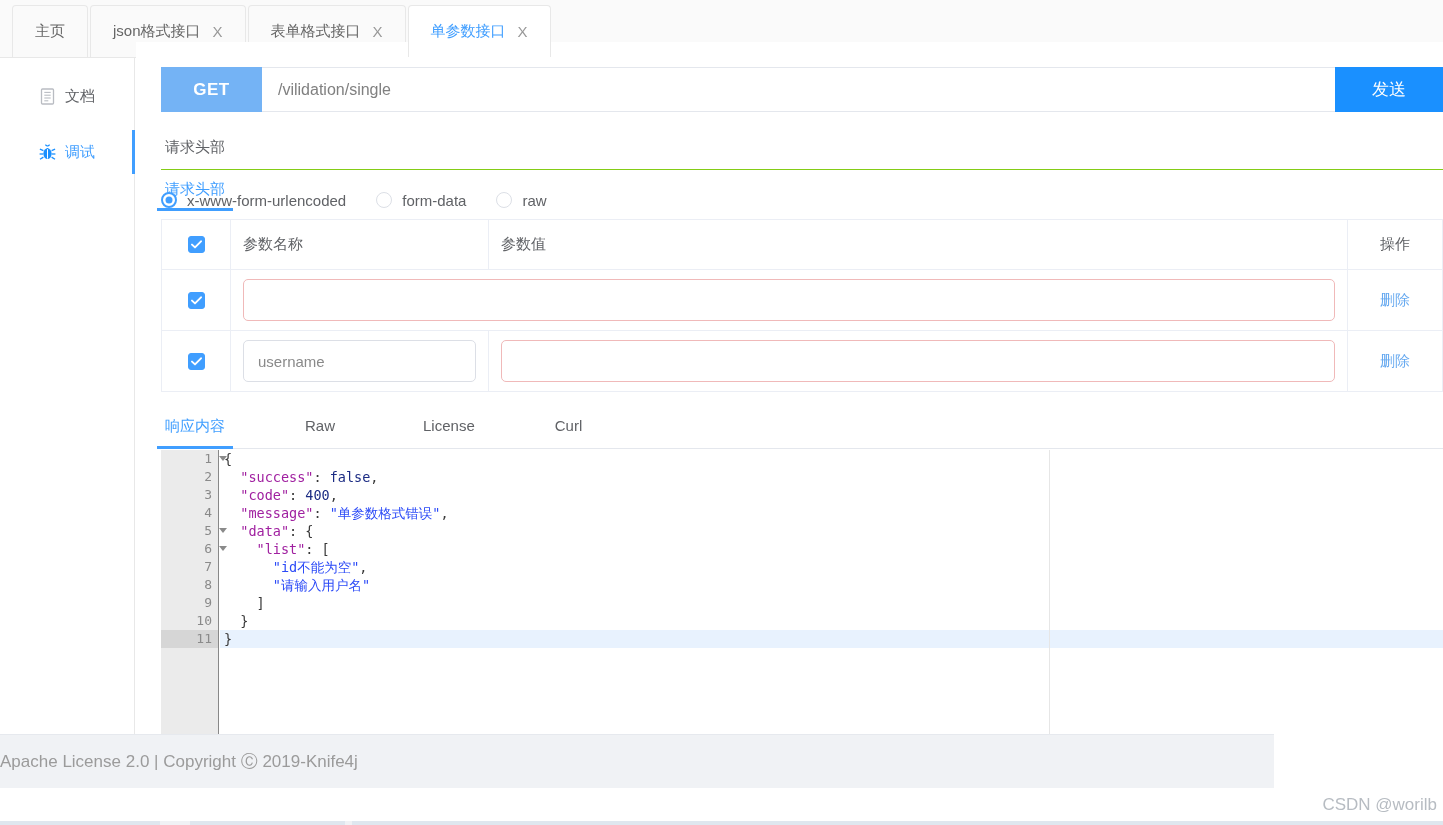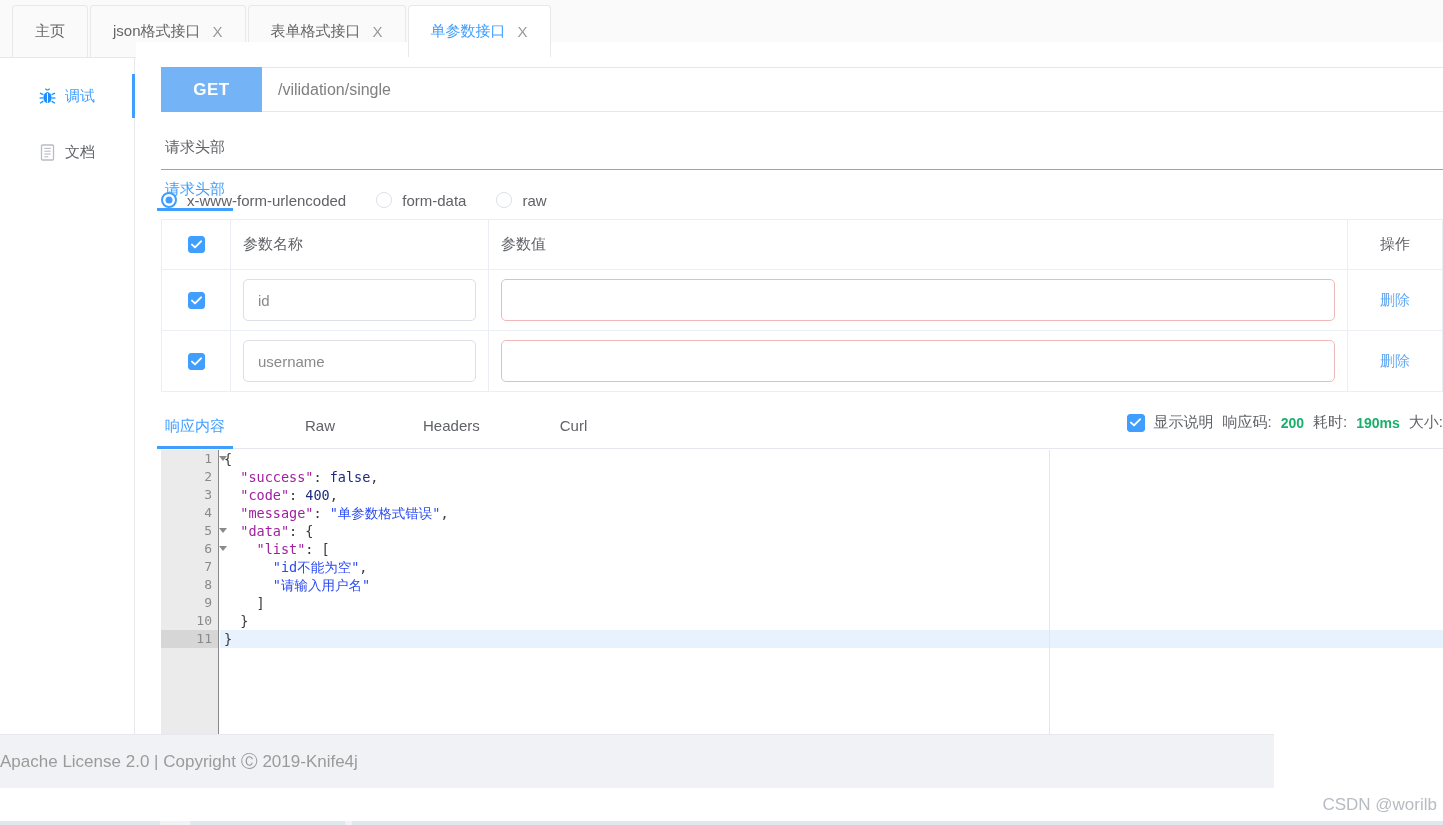--- a/index.html
+++ b/index.html
@@ -290,57 +290,58 @@
       <span class="tab-label">表单格式接口</span>
       <span class="tab-close">X</span>
     </div>
     <div class="tab active">
       <span class="tab-label">单参数接口</span>
       <span class="tab-close">X</span>
     </div>
   </div>
 
   <div class="sidebar">
+    <div class="side-item">
+      <span class="side-ico">
+        <svg width="15" height="17" viewBox="0 0 15 17">
+          <rect x="1.5" y="1" width="12" height="15" rx="1" fill="none" stroke="#b9bcc2" stroke-width="1.3"></rect>
+          <line x1="4.3" y1="4.4" x2="10.7" y2="4.4" stroke="#b9bcc2" stroke-width="1.1"></line>
+          <line x1="4.3" y1="7.2" x2="10.7" y2="7.2" stroke="#b9bcc2" stroke-width="1.1"></line>
+          <line x1="4.3" y1="10" x2="10.7" y2="10" stroke="#b9bcc2" stroke-width="1.1"></line>
+          <line x1="4.3" y1="12.8" x2="8.3" y2="12.8" stroke="#b9bcc2" stroke-width="1.1"></line>
+        </svg>
+      </span>
+      <span>文档</span>
+    </div>
     <div class="side-item active">
       <span class="side-ico">
         <svg width="17" height="17" viewBox="0 0 17 17">
           <ellipse cx="8.5" cy="9.6" rx="4.1" ry="5.4" fill="#1a90ff"></ellipse>
           <rect x="7.7" y="4.1" width="1.6" height="3" fill="#1a90ff"></rect>
           <line x1="8.5" y1="2.2" x2="6.3" y2="0.8" stroke="#1a90ff" stroke-width="1.3"></line>
           <line x1="8.5" y1="2.2" x2="10.7" y2="0.8" stroke="#1a90ff" stroke-width="1.3"></line>
           <line x1="4.4" y1="6.7" x2="0.9" y2="5.2" stroke="#1a90ff" stroke-width="1.3"></line>
           <line x1="4.4" y1="10" x2="0.6" y2="10" stroke="#1a90ff" stroke-width="1.3"></line>
           <line x1="4.4" y1="13.1" x2="1" y2="15.2" stroke="#1a90ff" stroke-width="1.3"></line>
           <line x1="12.6" y1="6.7" x2="16.1" y2="5.2" stroke="#1a90ff" stroke-width="1.3"></line>
           <line x1="12.6" y1="10" x2="16.4" y2="10" stroke="#1a90ff" stroke-width="1.3"></line>
           <line x1="12.6" y1="13.1" x2="16" y2="15.2" stroke="#1a90ff" stroke-width="1.3"></line>
           <line x1="8.5" y1="5.2" x2="8.5" y2="14.6" stroke="#fff" stroke-width="1"></line>
         </svg>
       </span>
       <span>调试</span>
     </div>
-    <div class="side-item">
-      <span class="side-ico">
-        <svg width="15" height="17" viewBox="0 0 15 17">
-          <rect x="1.5" y="1" width="12" height="15" rx="1" fill="none" stroke="#b9bcc2" stroke-width="1.3"></rect>
-          <line x1="4.3" y1="4.4" x2="10.7" y2="4.4" stroke="#b9bcc2" stroke-width="1.1"></line>
-          <line x1="4.3" y1="7.2" x2="10.7" y2="7.2" stroke="#b9bcc2" stroke-width="1.1"></line>
-          <line x1="4.3" y1="10" x2="10.7" y2="10" stroke="#b9bcc2" stroke-width="1.1"></line>
-          <line x1="4.3" y1="12.8" x2="8.3" y2="12.8" stroke="#b9bcc2" stroke-width="1.1"></line>
-        </svg>
-      </span>
-      <span>文档</span>
-    </div>
   </div>
 
   <div class="main">
 
     <div class="urlrow">
       <div class="method">GET</div>
       <div class="urlinput" placeholder="请输入请求地址">/vilidation/single</div>
+      <div class="sendbtn">发送</div>
     </div>
 
     <div class="reqtabs">
       <div class="rtab">请求头部</div>
       <div class="rtab active">请求头部</div>
       <div class="rtab">AfterScript</div>
     </div>
 
     <div class="radios">
       <div class="radio on">
@@ -379,23 +380,20 @@
       </div>
 
       <div class="prow body">
         <div class="pc-check">
           <span class="chk">
             <svg width="11" height="9" viewBox="0 0 11 9">
                 <polyline points="1,4.6 4,7.4 10,1.3" fill="none" stroke="#fff" stroke-width="1.9" stroke-linecap="round" stroke-linejoin="round"></polyline>
               </svg>
           </span>
         </div>
-        <div class="pc-name">
-          <span class="fld">id</span>
-        </div>
         <div class="pc-val">
           <span class="fld err" placeholder=""></span>
         </div>
         <div class="pc-op">
           <span class="oplink">删除</span>
         </div>
       </div>
 
       <div class="prow body">
         <div class="pc-check">
@@ -413,37 +411,24 @@
         </div>
         <div class="pc-op">
           <span class="oplink">删除</span>
         </div>
       </div>
     </div>
 
     <div class="resptabs">
       <div class="rtab active">响应内容</div>
       <div class="rtab">Raw</div>
-      <div class="rtab">Headers</div>
+      <div class="rtab">License</div>
       <div class="rtab">Curl</div>
     </div>
 
-    <div class="respmeta">
-      <span class="chk">
-        <svg width="11" height="9" viewBox="0 0 11 9">
-            <polyline points="1,4.6 4,7.4 10,1.3" fill="none" stroke="#fff" stroke-width="1.9" stroke-linecap="round" stroke-linejoin="round"></polyline>
-          </svg>
-      </span>
-      <span class="mlbl">显示说明</span>
-      <span class="mlbl">响应码:</span>
-      <span class="mval">200</span>
-      <span class="mlbl">耗时:</span>
-      <span class="mval">190ms</span>
-      <span class="mlbl">大小:</span>
-    </div>
 
     <div class="editor">
       <div class="gutter" id="gutter">
           <div class="gln">1<span class="fold"></span></div>
           <div class="gln">2</div>
           <div class="gln">3</div>
           <div class="gln">4</div>
           <div class="gln">5<span class="fold"></span></div>
           <div class="gln">6<span class="fold"></span></div>
           <div class="gln">7</div>

